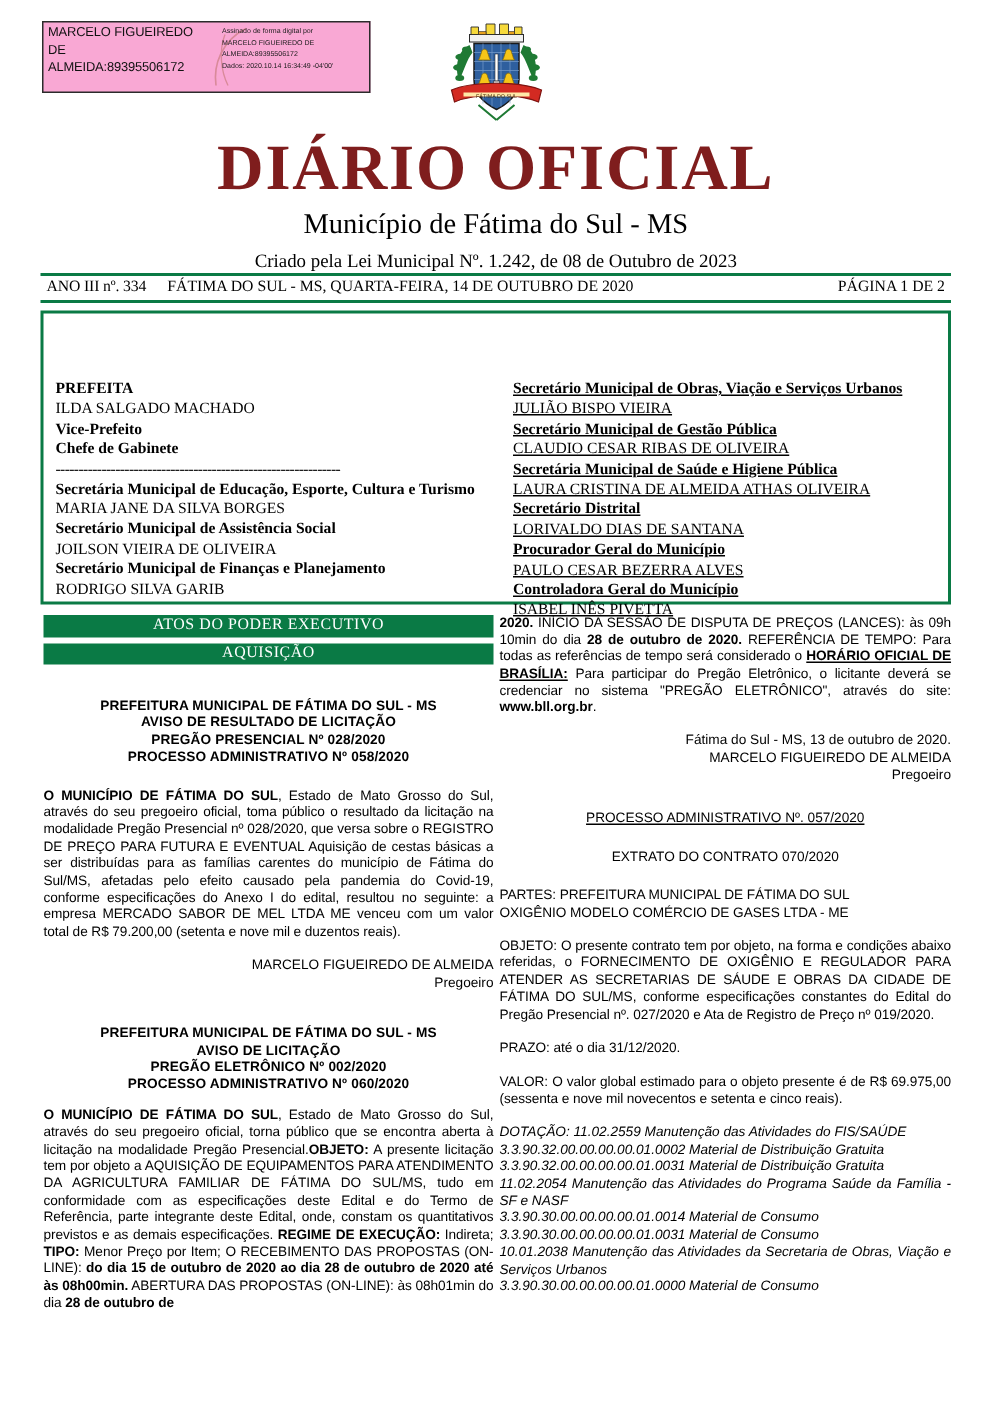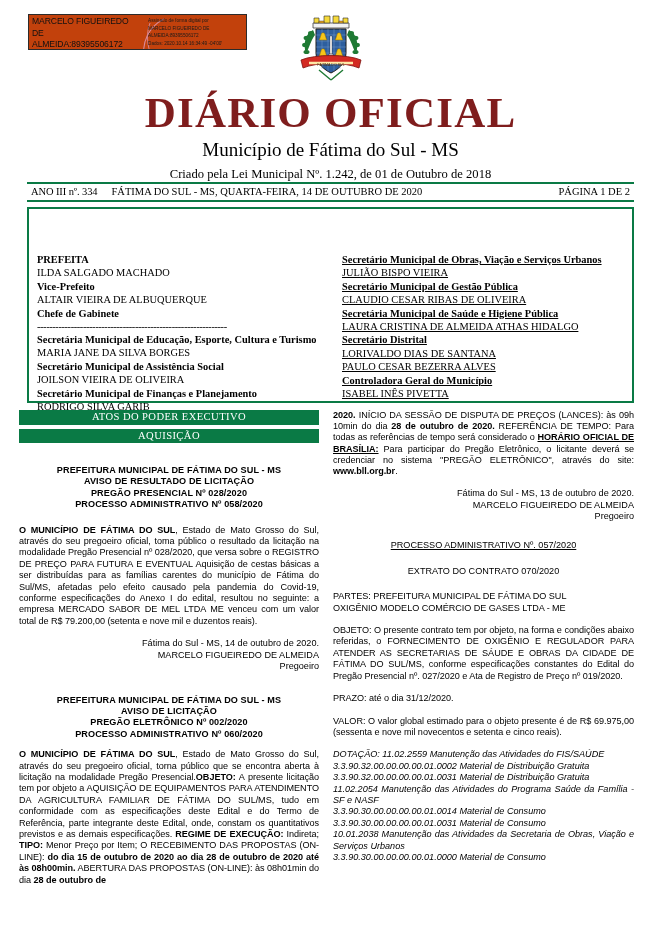--- a/index.html
+++ b/index.html
@@ -22,27 +22,27 @@
     width: 661px;
     height: 935px;
   }
 
   
   .sig-box {
     position: absolute;
     left: 28px;
     top: 14px;
     width: 219px;
-    height: 36px;
+    height: 48px;
     border: 1px solid #2b2b2b;
     box-sizing: border-box;
     display: flex;
     align-items: stretch;
     overflow: hidden;
-    background: #c2410c;
+    background: #f9a8d4;
   }
   .sig-name {
     width: 116px;
     padding: 1px 2px 0 3px;
     font-family: "Liberation Sans", sans-serif;
     font-size: 8.6px;
     line-height: 11.6px;
     letter-spacing: -0.1px;
     color: #111;
     box-sizing: border-box;
@@ -173,21 +173,21 @@
     letter-spacing: 0.4px;
     padding: 1px 0 1px 0;
   }
 
   
   .col {
     position: absolute;
     top: 410px;
     width: 300px;
   }
-  .col.left  { left: 19px; }
+  .col.left  { left: 29px; }
   .col.right { left: 333px; top: 410px; width: 301px; }
 
   .notice-head {
     text-align: center;
     font-weight: bold;
     font-size: 9.1px;
     line-height: 11.4px;
     letter-spacing: 0.1px;
   }
   .body-text {
@@ -288,55 +288,55 @@
     <text x="34" y="55.6" font-family="'Liberation Sans',sans-serif" font-size="3.6" fill="#4a2a06" text-anchor="middle">FÁTIMA DO SUL</text>
 
     <g stroke="#1f7a34" stroke-width="1.4" fill="none">
       <path d="M22 60 L34 70 M46 60 L34 70"></path>
     </g>
   </svg>
 
   <div class="masthead">
     <div class="title">DIÁRIO OFICIAL</div>
     <div class="subtitle">Município de Fátima do Sul - MS</div>
-    <div class="lawline">Criado pela Lei Municipal Nº. 1.242, de 01 de Outubro de 2018</div>
+    <div class="lawline">Criado pela Lei Municipal Nº. 1.242, de 08 de Outubro de 2023</div>
   </div>
 
   <div class="issue-bar">
     <div class="left">
       <span class="ano">ANO III nº. 334</span>
       <span class="place">FÁTIMA DO SUL - MS, QUARTA-FEIRA,  14 DE OUTUBRO DE 2020</span>
     </div>
     <span class="right">PÁGINA 1 DE 2</span>
   </div>
 
   <div class="officials">
     <div class="off-col left">
       <div class="off-role">PREFEITA</div>
       <div class="off-person">ILDA SALGADO MACHADO</div>
       <div class="off-role">Vice-Prefeito</div>
-      <div class="off-person">ALTAIR VIEIRA DE ALBUQUERQUE</div>
       <div class="off-role">Chefe de Gabinete</div>
       <div class="off-sep">--------------------------------------------------------------</div>
       <div class="off-role">Secretária Municipal de Educação, Esporte, Cultura e Turismo</div>
       <div class="off-person">MARIA JANE DA SILVA BORGES</div>
       <div class="off-role">Secretário Municipal de Assistência Social</div>
       <div class="off-person">JOILSON VIEIRA DE OLIVEIRA</div>
       <div class="off-role">Secretário Municipal de Finanças e Planejamento</div>
       <div class="off-person">RODRIGO SILVA GARIB</div>
     </div>
     <div class="off-col right">
       <div class="off-role">Secretário Municipal de Obras, Viação e Serviços Urbanos</div>
       <div class="off-person">JULIÃO BISPO VIEIRA</div>
       <div class="off-role">Secretário Municipal de Gestão Pública</div>
       <div class="off-person">CLAUDIO CESAR RIBAS DE OLIVEIRA</div>
       <div class="off-role">Secretária Municipal de Saúde e Higiene Pública</div>
-      <div class="off-person">LAURA CRISTINA DE ALMEIDA  ATHAS HIDALGO</div>
+      <div class="off-person">LAURA CRISTINA DE ALMEIDA  ATHAS OLIVEIRA</div>
       <div class="off-role">Secretário Distrital</div>
       <div class="off-person">LORIVALDO DIAS DE SANTANA</div>
+      <div class="off-role">Procurador Geral do Município</div>
       <div class="off-person">PAULO CESAR BEZERRA ALVES</div>
       <div class="off-role">Controladora Geral do Município</div>
       <div class="off-person">ISABEL INÊS PIVETTA</div>
     </div>
   </div>
 
   <div class="col left">
 
     <div class="greenbar">ATOS DO PODER EXECUTIVO</div>
     <div class="gap-4"></div>
@@ -351,21 +351,20 @@
       <div>PROCESSO ADMINISTRATIVO Nº 058/2020</div>
     </div>
 
     <div class="gap-14"></div>
 
     <div class="body-text"><span class="b">O MUNICÍPIO DE FÁTIMA DO SUL</span><span>, Estado de Mato Grosso do Sul, através do seu pregoeiro oficial, toma público o resultado da licitação na modalidade Pregão Presencial nº 028/2020, que versa sobre o REGISTRO DE PREÇO PARA FUTURA E EVENTUAL Aquisição de cestas básicas a ser distribuídas para as famílias carentes do município de Fátima do Sul/MS, afetadas pelo efeito causado pela pandemia do Covid-19, conforme especificações do Anexo I do edital, resultou no seguinte: a empresa MERCADO SABOR DE MEL LTDA ME venceu com um valor total de R$ 79.200,00 (setenta e nove mil e duzentos reais).</span></div>
 
     <div class="gap-11"></div>
 
     <div class="right-block">
-      <div>Fátima do Sul - MS, 14 de outubro de 2020.</div>
       <div>MARCELO FIGUEIREDO DE ALMEIDA</div>
       <div>Pregoeiro</div>
     </div>
 
     <div class="gap-22"></div>
 
     <div class="notice-head">
       <div>PREFEITURA MUNICIPAL DE FÁTIMA DO SUL - MS</div>
       <div>AVISO DE LICITAÇÃO</div>
       <div>PREGÃO ELETRÔNICO Nº 002/2020</div>

